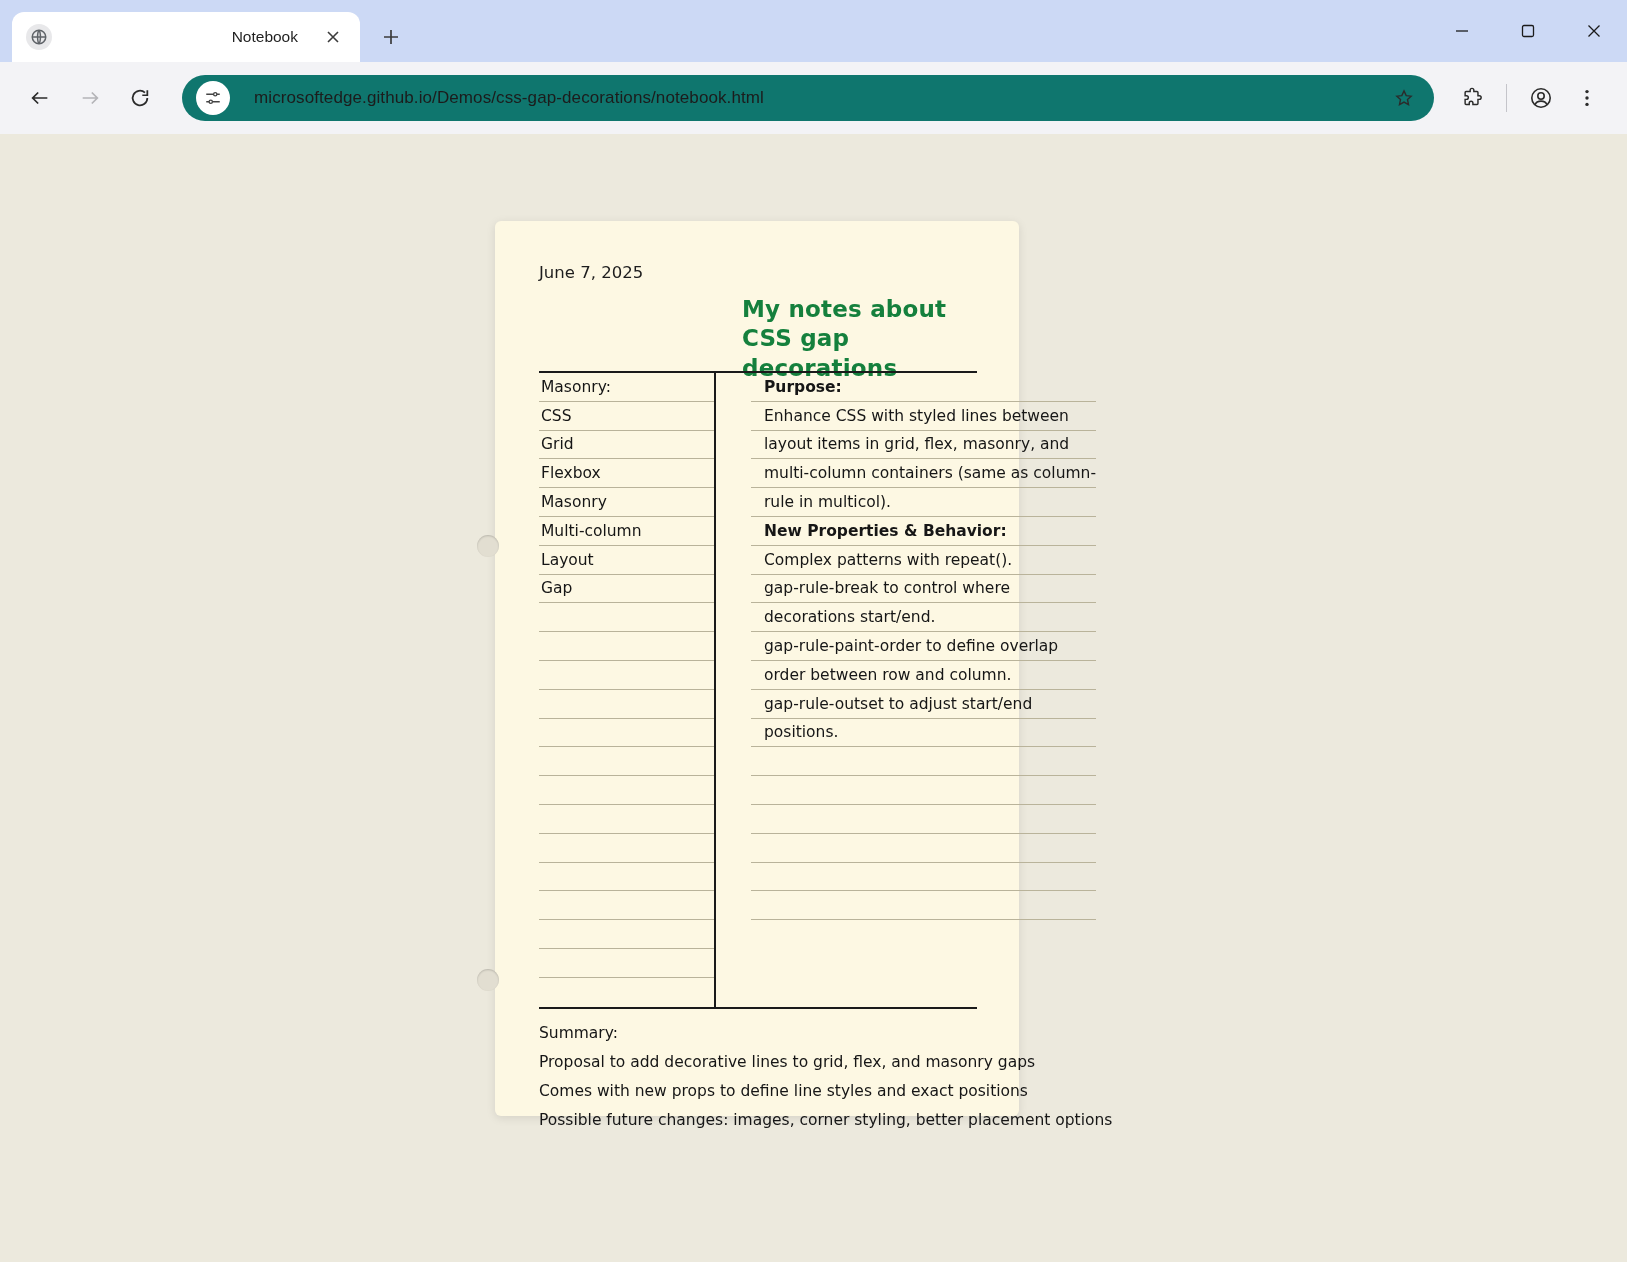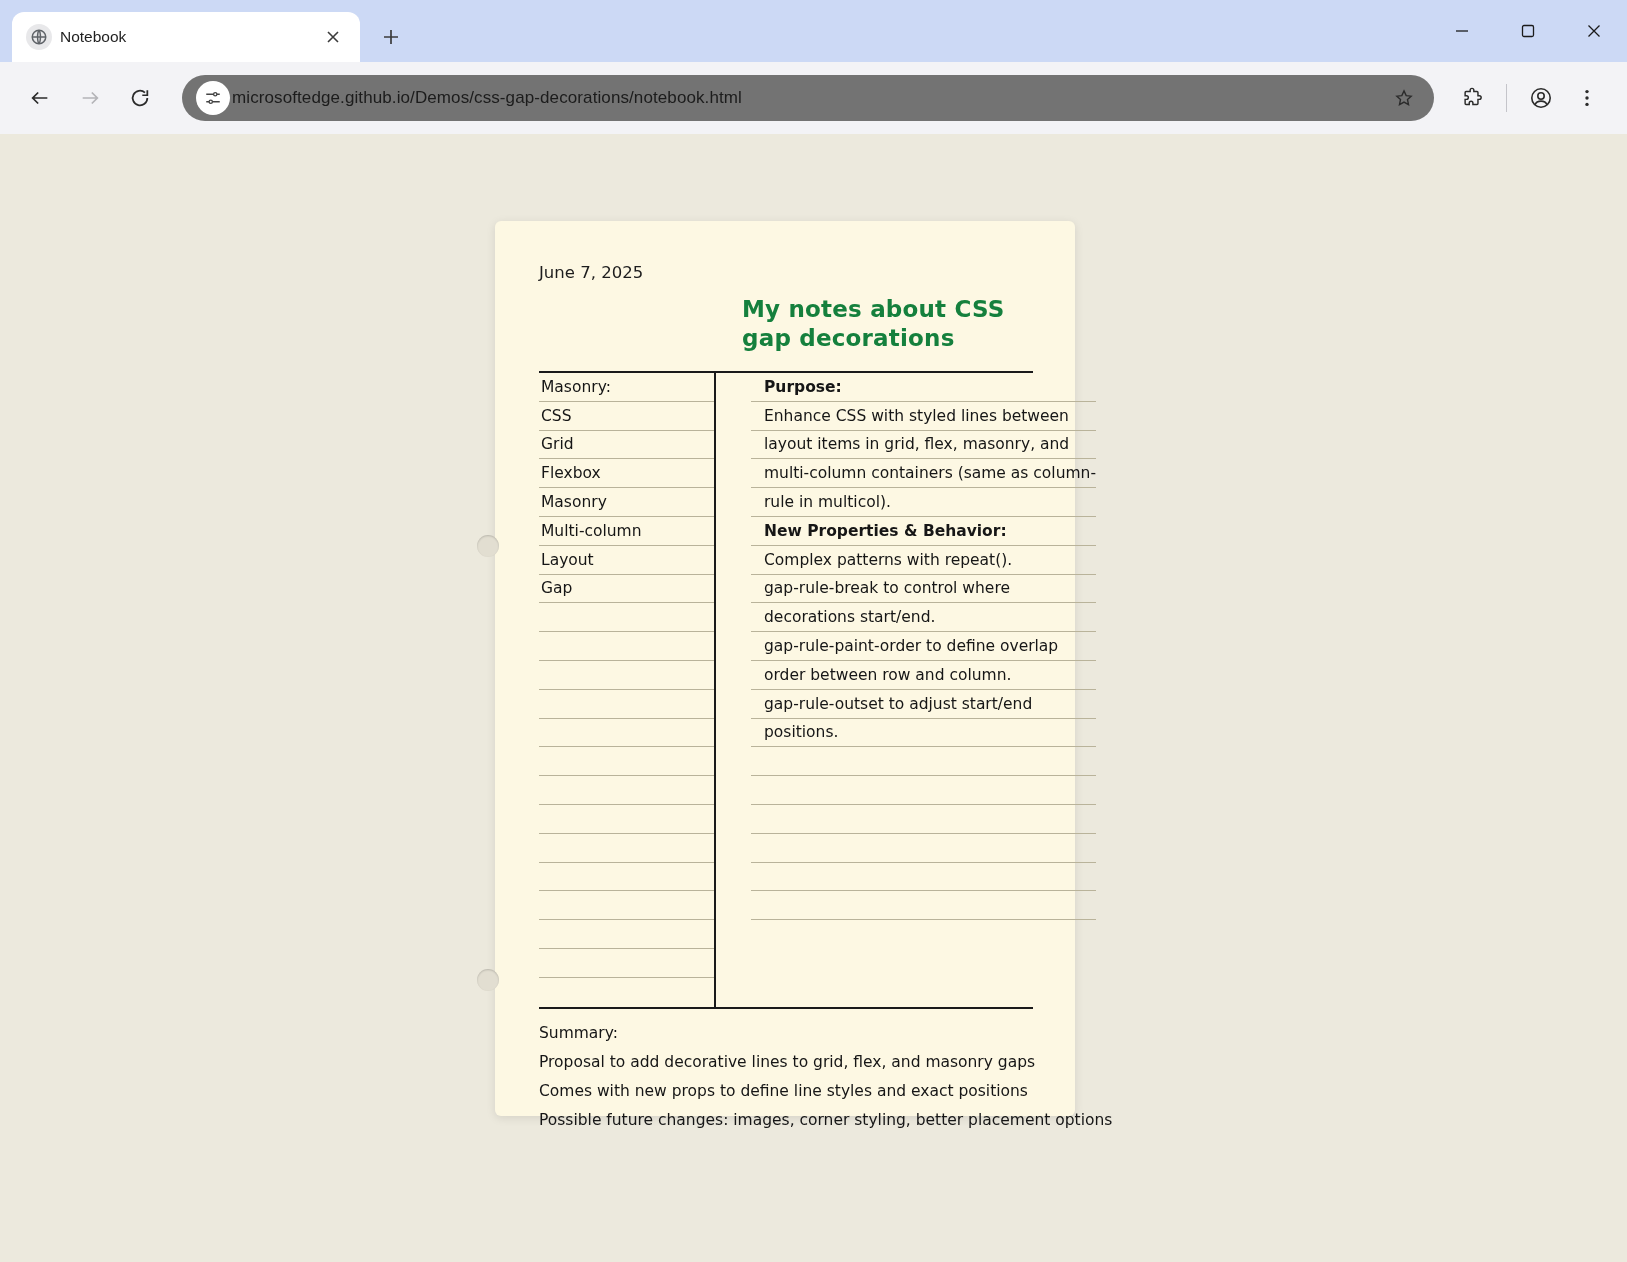--- a/index.html
+++ b/index.html
@@ -33,22 +33,23 @@
   }
   .tab {
     width: 348px;
     height: 50px;
     background: #ffffff;
     border-radius: 12px 12px 0 0;
     display: flex;
     align-items: center;
     padding: 0 14px;
     box-sizing: border-box;
-    gap: 8px;
+    gap: 22px;
     position: relative;
+    text-align: right;
   }
   .tab-favicon {
     width: 26px;
     height: 26px;
     border-radius: 50%;
     background: #e8e8ea;
     display: flex;
     align-items: center;
     justify-content: center;
     flex: 0 0 auto;
@@ -115,28 +116,28 @@
     align-items: center;
     justify-content: center;
     border-radius: 50%;
     color: #2b2b2b;
     flex: 0 0 auto;
   }
   .nav-btn.disabled { color: #b4b4b8; }
   .omnibox {
     flex: 1 1 auto;
     height: 46px;
-    background: #737373;
+    background: #0f766e;
     border-radius: 23px;
     display: flex;
     align-items: center;
     margin: 0 10px 0 14px;
     padding: 0 10px 0 14px;
     box-sizing: border-box;
-    gap: 2px;
+    gap: 24px;
     min-width: 0;
   }
   .site-info {
     width: 34px;
     height: 34px;
     border-radius: 50%;
     display: flex;
     align-items: center;
     justify-content: center;
     background: #ffffff;
@@ -179,21 +180,21 @@
     flex: 1 1 auto;
     background: #ece9dd;
     overflow: hidden;
     position: relative;
   }
 
   .notebook {
     position: absolute;
     left: 495px;
     top: 87px;
-    width: 580px;
+    width: 524px;
     height: 895px;
     background: #fdf8e3;
     border-radius: 6px;
     box-shadow: 0 2px 10px rgba(0,0,0,0.10);
     box-sizing: border-box;
     padding: 34px 42px 0 44px;
   }
   .hole {
     position: absolute;
     left: -18px;

